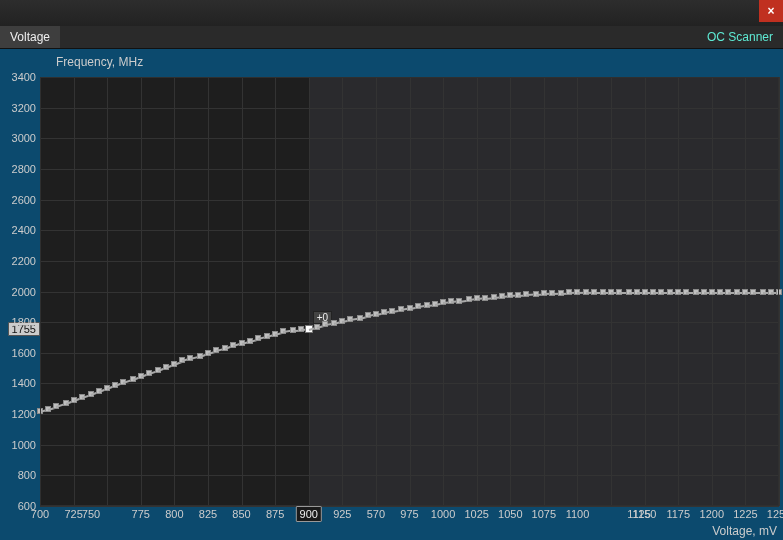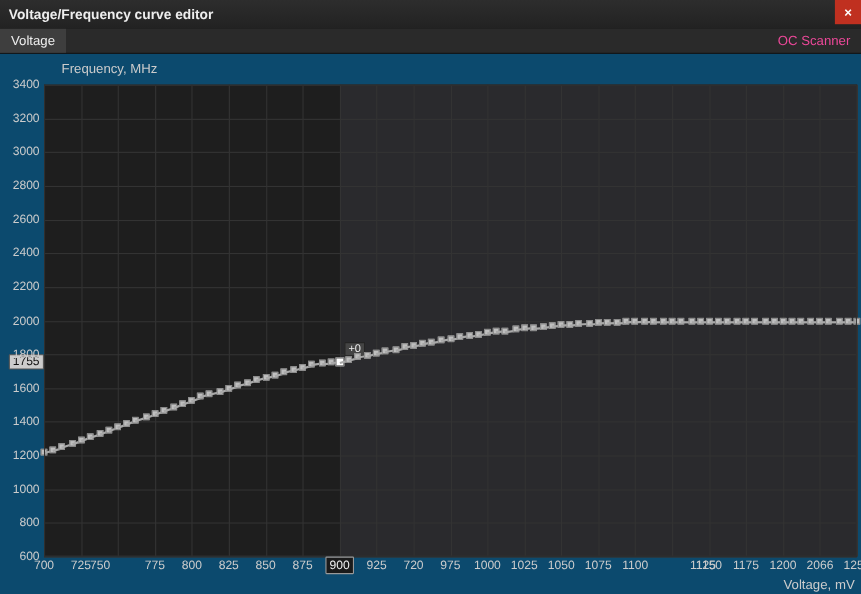--- a/index.html
+++ b/index.html
@@ -4,21 +4,21 @@
 <style>
   html,body{margin:0;padding:0;background:#1a1a1a;font-family:"Segoe UI",Tahoma,Arial,sans-serif;color:#ddd;font-size:12px;overflow:hidden;}
   .window{width:783px;height:540px;background:#1a1a1a;position:relative;display:flex;flex-direction:column;}
   .titlebar{height:26px;background:linear-gradient(to bottom,#2d2d2d,#222);display:flex;align-items:center;position:relative;}
   .titlebar .title{padding-left:8px;font-weight:600;color:#eee;font-size:12.5px;}
   .close-btn{position:absolute;right:0;top:0;width:24px;height:22px;background:#c03020;color:#fff;text-align:center;line-height:22px;font-size:12px;cursor:pointer;font-weight:bold;}
   .tabbar{height:22px;background:#2a2a2a;display:flex;align-items:stretch;border-bottom:1px solid #111;}
   .tab{padding:0 10px;line-height:22px;color:#bbb;cursor:pointer;font-size:12px;}
   .tab.active{background:#3e3e3e;color:#eee;}
   .spacer{flex:1;}
-  .tab.right{color:#ec4899;}
+  .tab.right{color:#5eead4;}
   .plot-wrap{flex:1;position:relative;background:#0c4a6e;}
   .y-title{position:absolute;left:56px;top:6px;color:#ccc;font-size:12px;}
   .x-title{position:absolute;right:6px;bottom:2px;color:#ccc;font-size:12px;}
   .plot-area{position:absolute;left:40px;top:28px;right:4px;bottom:34px;}
   .plot-inner{position:absolute;inset:0;background:#1e1e1e;}
   .overlay-band{position:absolute;top:0;bottom:0;background:#2a2a2d;}
   .grid-line{position:absolute;background:#333;}
   .grid-line.h{left:0;right:0;height:1px;}
   .grid-line.v{top:0;bottom:0;width:1px;}
   .y-tick{position:absolute;right:100%;transform:translateY(-50%);padding-right:4px;color:#ccc;font-size:11px;text-align:right;}
@@ -30,21 +30,20 @@
   .curve-seg{position:absolute;height:2px;background:#a9a9a9;transform-origin:left center;}
   .pt-label{position:absolute;transform:translate(4px,-18px);background:#444;color:#eee;font-size:10px;padding:0 3px;border:1px solid #222;}
   .axis-border{position:absolute;inset:0;border:1px solid #2f2f2f;pointer-events:none;}
 </style>
 </head>
 <body>
 
 <div class="window">
 
   <div class="titlebar">
-    <span class="title">Voltage/Frequency curve editor</span>
     <div class="close-btn">×</div>
   </div>
 
   <div class="tabbar">
     <div class="tab active">Voltage</div>
     <div class="spacer"></div>
     <div class="tab right">OC Scanner</div>
   </div>
 
   <div class="plot-wrap">
@@ -290,29 +289,29 @@
         <div class="x-tick" style="left: 0px;">700</div>
         <div class="x-tick" style="left: 33.5909px;">725</div>
         <div class="x-tick" style="left: 51px;">750</div>
         <div class="x-tick" style="left: 100.773px;">775</div>
         <div class="x-tick" style="left: 134.364px;">800</div>
         <div class="x-tick" style="left: 167.955px;">825</div>
         <div class="x-tick" style="left: 201.545px;">850</div>
         <div class="x-tick" style="left: 235.136px;">875</div>
         <div class="x-tick hilite" style="left: 268.727px;">900</div>
         <div class="x-tick" style="left: 302.318px;">925</div>
-        <div class="x-tick" style="left: 335.909px;">720</div>
+        <div class="x-tick" style="left: 335.909px;">570</div>
         <div class="x-tick" style="left: 369.5px;">975</div>
         <div class="x-tick" style="left: 403.091px;">1000</div>
         <div class="x-tick" style="left: 436.682px;">1025</div>
         <div class="x-tick" style="left: 470.273px;">1050</div>
         <div class="x-tick" style="left: 503.864px;">1075</div>
         <div class="x-tick" style="left: 537.455px;">1100</div>
         <div class="x-tick" style="left: 599px;">1125</div>
         <div class="x-tick" style="left: 604.636px;">1150</div>
         <div class="x-tick" style="left: 638.227px;">1175</div>
         <div class="x-tick" style="left: 671.818px;">1200</div>
-        <div class="x-tick" style="left: 705.409px;">2066</div>
+        <div class="x-tick" style="left: 705.409px;">1225</div>
         <div class="x-tick" style="left: 739px;">1250</div>
       </div>
   </div>
 
 </div>
 
 </body></html>

